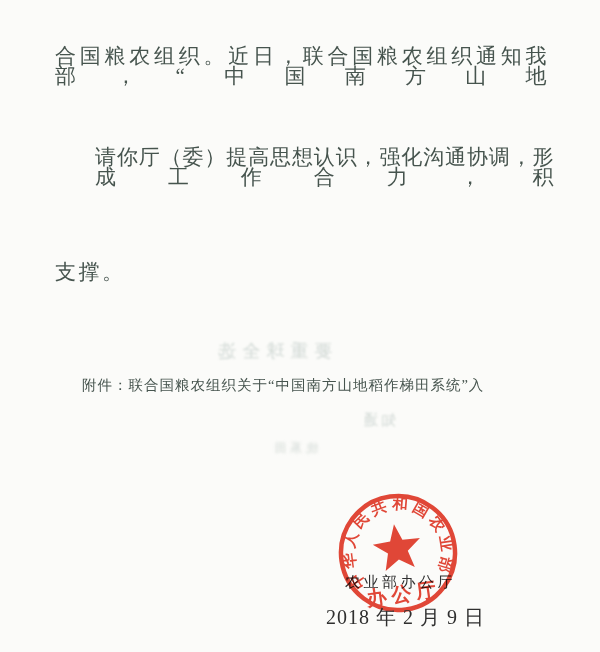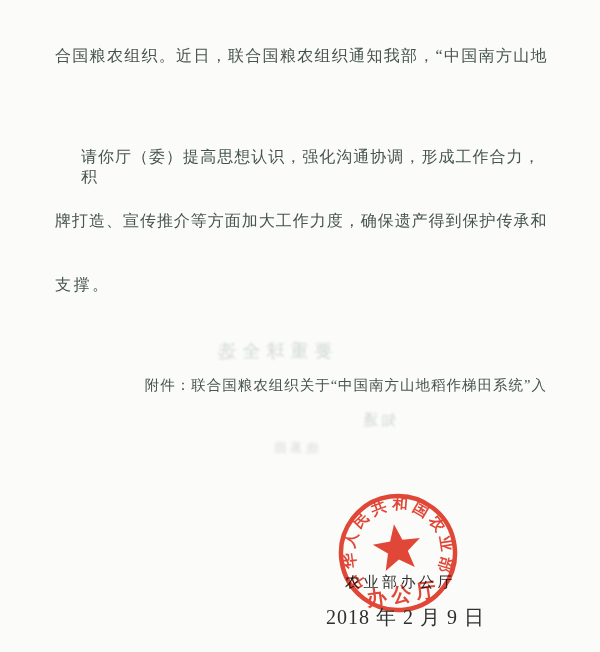--- a/index.html
+++ b/index.html
@@ -9,34 +9,33 @@
     background:var(--paper,#fbfbf9);
     overflow:hidden;
     font-family:"Liberation Serif","DejaVu Serif",serif;
   }
   .body-text{
     position:absolute;left:55px;top:0;width:492px;height:652px;
   }
   .line{
     position:absolute;
     width:492px;
-    font-size:16px;
+    font-size:21px;
     line-height:20px;
     color:var(--ink,#46544e);
     letter-spacing:2.5px;
   }
   .line.jfull{
     text-align:justify;
     text-align-last:justify;
     letter-spacing:.5px;
   }
   .attach{
     font-size:14.5px;
     letter-spacing:1px;
-    text-align:right;
   }
   
   .ghost{
     position:absolute;
     color:var(--ghost,rgba(140,160,152,0.38));
     transform:scaleX(-1);
     filter:blur(1.3px);
     font-size:18px;
     letter-spacing:6px;
     pointer-events:none;
@@ -67,23 +66,22 @@
   .seal .ring-label{font-size:15.5px;letter-spacing:4px;}
   .seal .bottom-label{font-size:20px;letter-spacing:5px;}
 </style>
 </head>
 <body>
 
 <div class="page">
 
   <div class="body-text">
     <div class="line jfull" style="top:46px">合国粮农组织。近日，联合国粮农组织通知我部，“中国南方山地</div>
-    <div class="line jfull" style="top:147px;left:26px;width:459px">请你厅（委）提高思想认识，强化沟通协调，形成工作合力，积</div>
-    <div class="line jfull" style="top:211px">牌打造、宣传推介等方面加大工作力度，确保遗产得到保护传承和</div>
-    <div class="line" style="top:275px">支撑。</div>
+    <div class="line jfull" style="top:147px;left:40px;width:459px">请你厅（委）提高思想认识，强化沟通协调，形成工作合力，积</div>
+    <div class="line" style="top:262px">支撑。</div>
 
     <div class="line attach" style="top:375px;left:27px;width:465px">附件：联合国粮农组织关于“中国南方山地稻作梯田系统”入</div>
   </div>
 
   <div class="ghost g1" style="left:212px;top:339px">要重球全选</div>
   <div class="ghost g2" style="left:360px;top:411px">知通</div>
   <div class="ghost g3" style="left:270px;top:440px">统系田</div>
 
   <div class="signature-unit">农业部办公厅</div>
 

